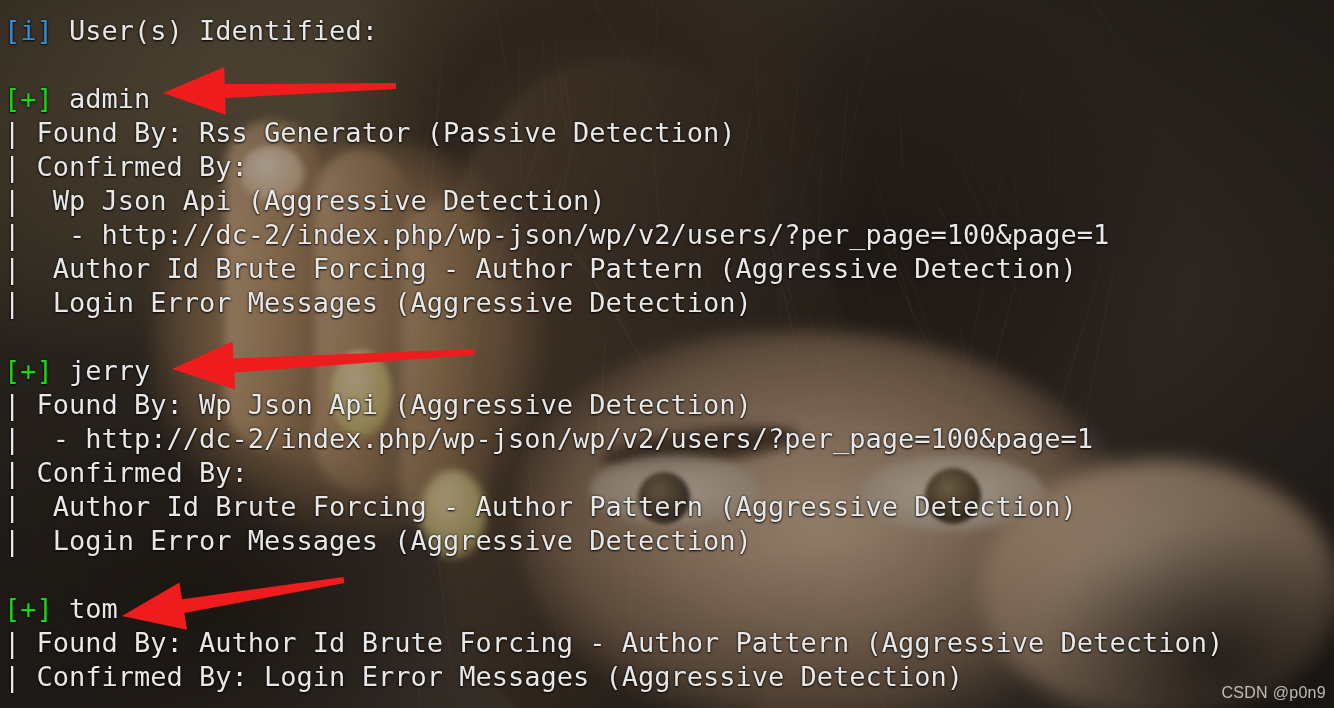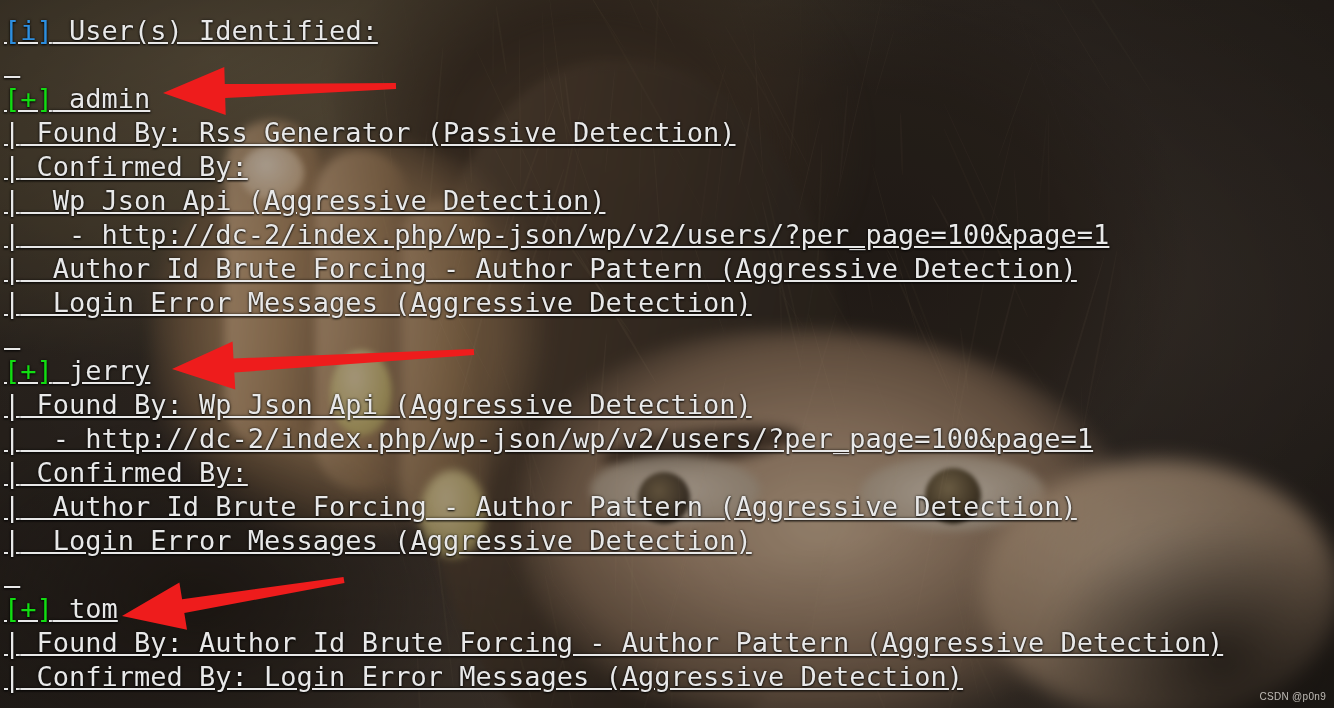--- a/index.html
+++ b/index.html
@@ -91,33 +91,33 @@
     position:absolute;inset:0;
     padding:14px 0 0 4px;
     box-sizing:border-box;
     font-size:27px;
     line-height:34px;
     color:#e8e8e8;
     white-space:pre;
     letter-spacing:0px;
     text-shadow:0 1px 2px rgba(0,0,0,.85), 0 0 3px rgba(0,0,0,.6);
   }
-  .line{height:34px;text-decoration:underline;}
+  .line{height:34px;}
   .tag-i{color:#2e8fdf;}
   .tag-plus{color:#12dd12;}
   .pipe{color:#e8e8e8;}
 
   
   #arrows{position:absolute;inset:0;pointer-events:none;}
 
   
   #watermark{
     position:absolute;right:8px;bottom:6px;
     font-family:"Liberation Sans",sans-serif;
-    font-size:10px;color:rgba(228,224,218,.80);
+    font-size:16px;color:rgba(228,224,218,.80);
     letter-spacing:.3px;
   }
 </style>
 </head>
 <body>
 
 <div id="screen">
 
   <div id="wallpaper">
     <div class="wl bg-base"></div>

